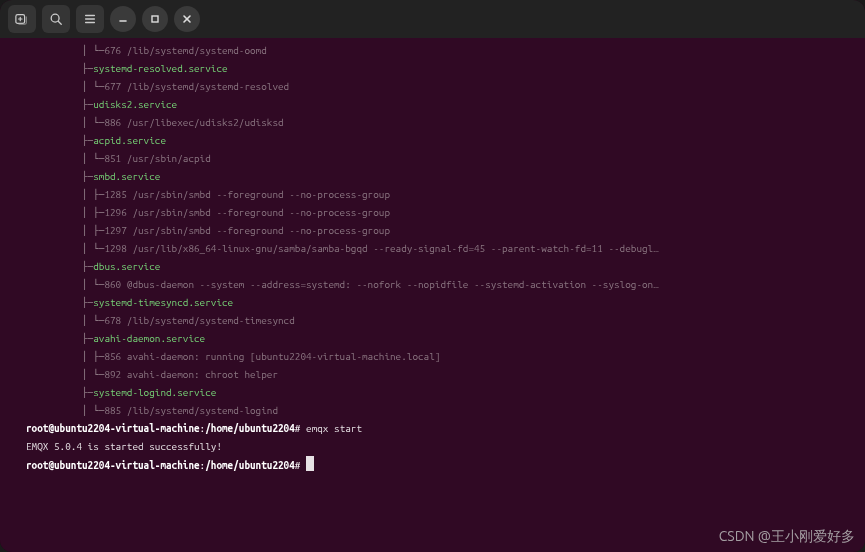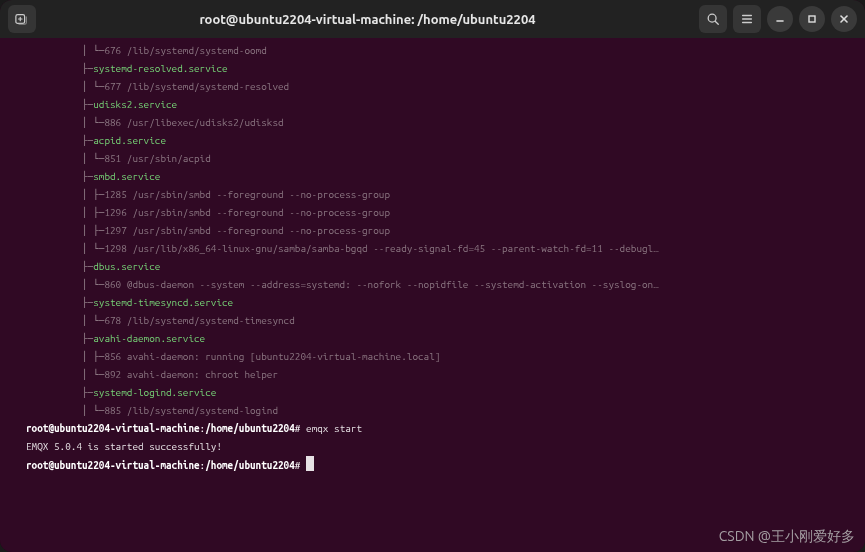--- a/index.html
+++ b/index.html
@@ -106,21 +106,20 @@
   <div class="titlebar">
     <div class="tb-left">
       <div class="tb-btn tb-plus">
         <svg width="14" height="14" viewBox="0 0 16 16">
           <rect x="1" y="3" width="10" height="10" rx="2" fill="none" stroke="#ccc" stroke-width="1.4"></rect>
           <path d="M6 6v4M4 8h4" stroke="#ccc" stroke-width="1.4" stroke-linecap="round"></path>
           <path d="M13 5v7a2 2 0 0 1-2 2H4" fill="none" stroke="#888" stroke-width="1.2"></path>
         </svg>
       </div>
     </div>
-    <div class="tb-center">root@ubuntu2204-virtual-machine: /home/ubuntu2204</div>
     <div class="tb-right">
       <div class="tb-btn">
         <svg width="14" height="14" viewBox="0 0 16 16">
           <circle cx="7" cy="7" r="4.5" fill="none" stroke="#ccc" stroke-width="1.5"></circle>
           <line x1="10.5" y1="10.5" x2="14" y2="14" stroke="#ccc" stroke-width="1.5" stroke-linecap="round"></line>
         </svg>
       </div>
       <div class="tb-btn">
         <svg width="14" height="14" viewBox="0 0 16 16">
           <line x1="3" y1="4" x2="13" y2="4" stroke="#ccc" stroke-width="1.6" stroke-linecap="round"></line>

